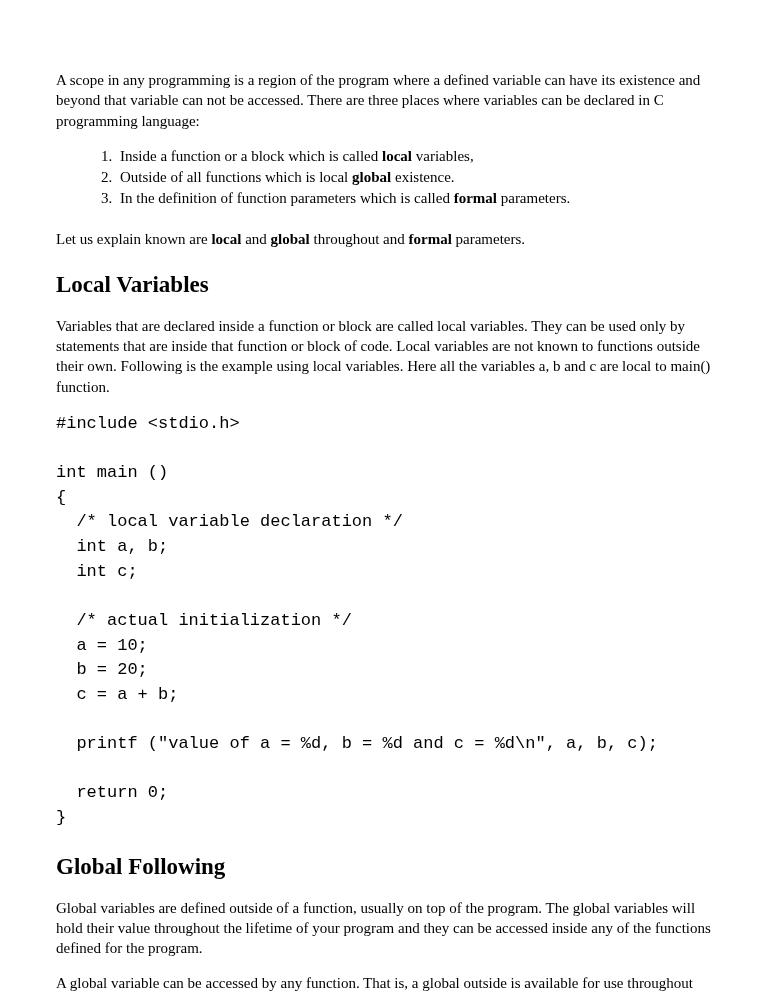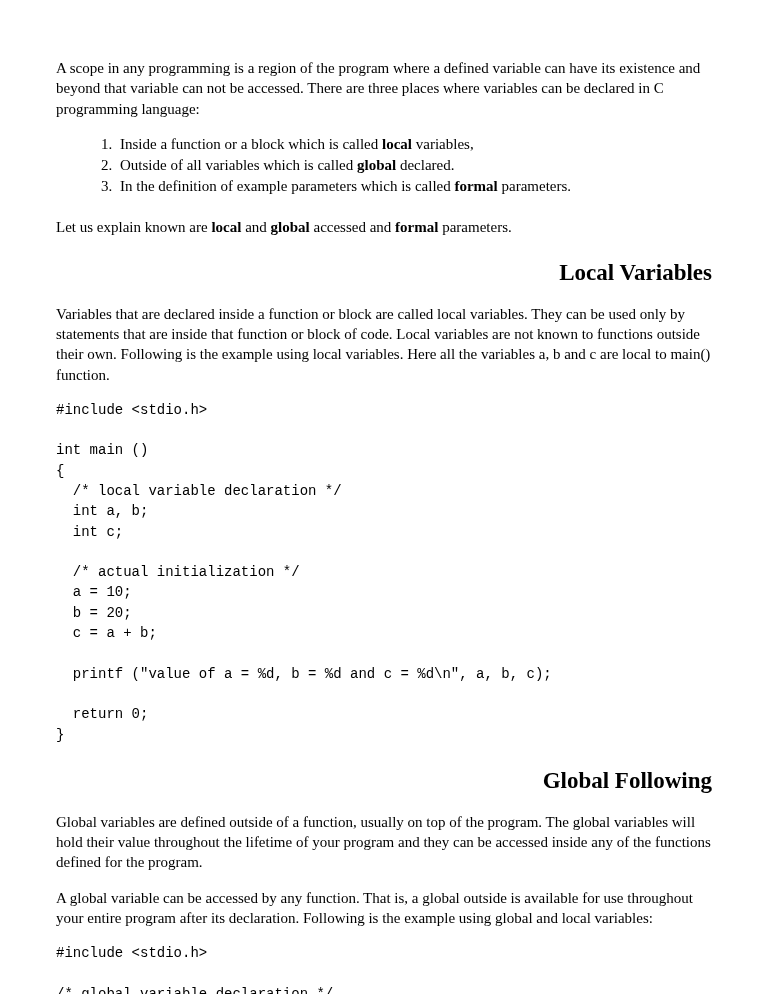--- a/index.html
+++ b/index.html
@@ -7,60 +7,59 @@
       font-size: 15px;
       line-height: 1.35;
       color: #000;
       background: #fff;
       margin: 0;
       padding: 58px 56px 40px 56px;
       width: 768px;
       box-sizing: border-box;
     }
     p {
-      margin: 0 0 15px 0;
+      margin: 12px 0 15px 0;
     }
     ol {
       margin: 0 0 20px 0;
       padding-left: 60px;
     }
     ol li {
       margin-bottom: 1px;
       padding-left: 4px;
     }
     h2 {
       font-size: 23px;
       font-weight: bold;
       margin: 20px 0 16px 0;
-      text-align: right;
     }
     pre {
       font-family: "Courier New", Courier, monospace;
-      font-size: 14px;
+      font-size: 17px;
       line-height: 1.45;
       white-space: pre;
       margin: 0 0 16px 0;
       color: #000;
     }
     strong {
       font-weight: bold;
     }
   </style>
 </head>
 <body>
 
 <p>A scope in any programming is a region of the program where a defined variable can have its existence and beyond that variable can not be accessed. There are three places where variables can be declared in C programming language:</p>
 
 <ol>
   <li><span>Inside a function or a block which is called </span><strong>local</strong><span> variables,</span></li>
-  <li><span>Outside of all variables which is called </span><strong>global</strong><span> declared.</span></li>
-  <li><span>In the definition of example parameters which is called </span><strong>formal</strong><span> parameters.</span></li>
+  <li><span>Outside of all functions which is local </span><strong>global</strong><span> existence.</span></li>
+  <li><span>In the definition of function parameters which is called </span><strong>formal</strong><span> parameters.</span></li>
 </ol>
 
-<p><span>Let us explain known are </span><strong>local</strong><span> and </span><strong>global</strong><span> accessed and </span><strong>formal</strong><span> parameters.</span></p>
+<p><span>Let us explain known are </span><strong>local</strong><span> and </span><strong>global</strong><span> throughout and </span><strong>formal</strong><span> parameters.</span></p>
 
 <h2>Local Variables</h2>
 
 <p>Variables that are declared inside a function or block are called local variables. They can be used only by statements that are inside that function or block of code. Local variables are not known to functions outside their own. Following is the example using local variables. Here all the variables a, b and c are local to main() function.</p>
 
 <pre>#include &lt;stdio.h&gt;
 
 int main ()
 {
   /* local variable declaration */

